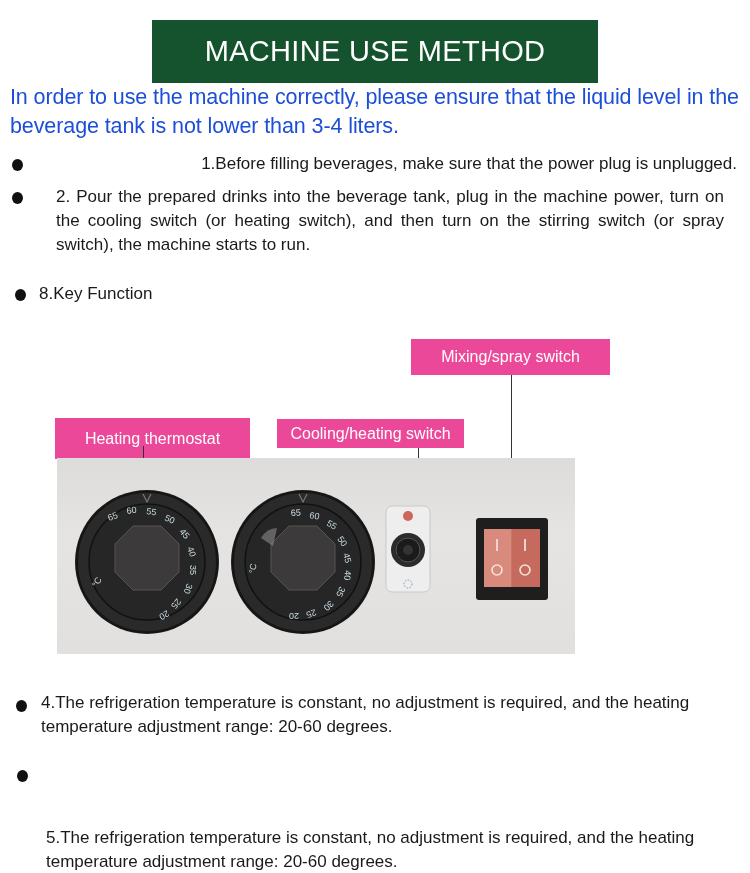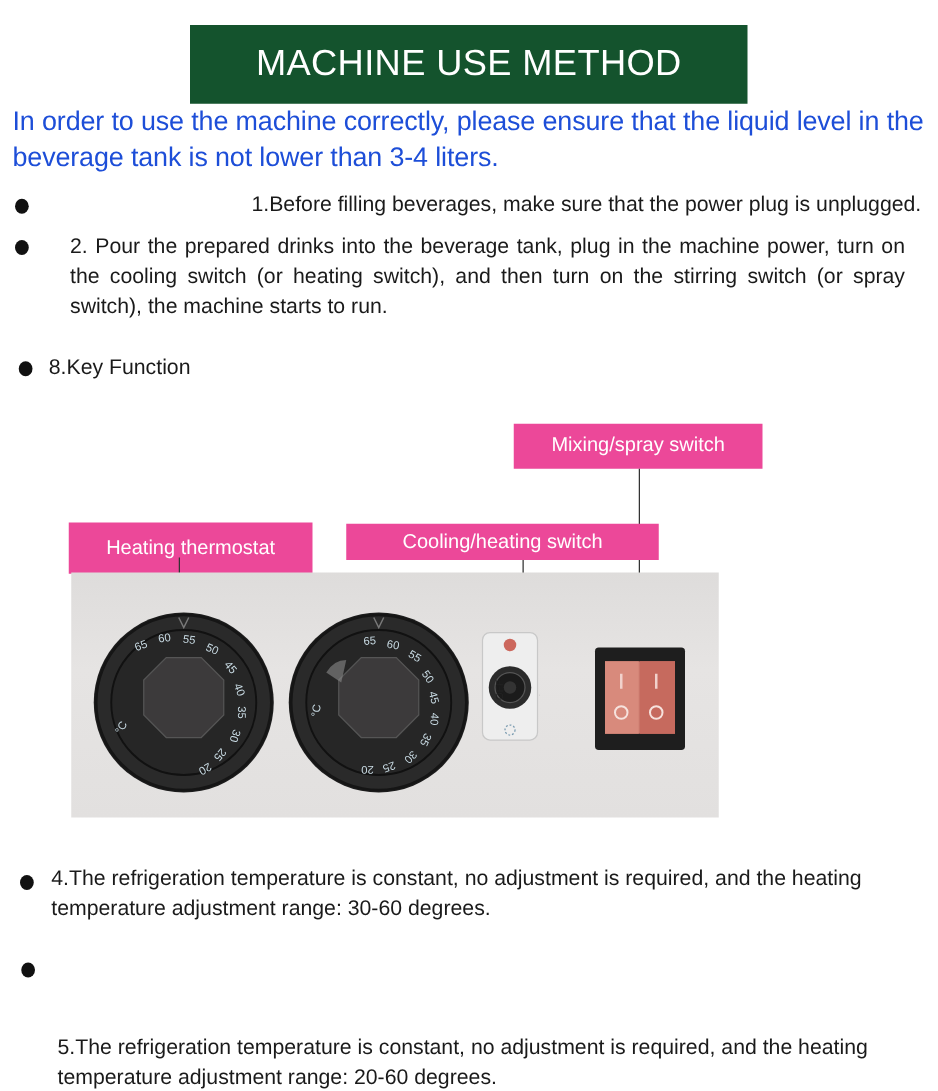--- a/index.html
+++ b/index.html
@@ -63,21 +63,21 @@
 <div class="label-box" style="left:411px; top:339px; width:199px; height:36px;">
   <span>Mixing/spray switch</span>
 </div>
 <div class="leader" style="left:511px; top:375px; height:160px;"></div>
 
 <div class="label-box" style="left:55px; top:418px; width:195px; height:41px;">
   <span>Heating thermostat</span>
 </div>
 <div class="leader" style="left:143px; top:446px; height:45px;"></div>
 
-<div class="label-box" style="left:277px; top:419px; width:250px; height:29px;">
+<div class="label-box" style="left:277px; top:419px; width:187px; height:29px;">
   <span>Cooling/heating switch</span>
 </div>
 <div class="leader" style="left:418px; top:448px; height:62px;"></div>
 
 <div class="photo">
 
   <svg class="knob" style="left:16px; top:30px;" width="148" height="148" viewBox="0 0 148 148">
     <circle cx="74" cy="74" r="72" fill="#1c1c1c"></circle>
     <circle cx="74" cy="74" r="70" fill="#2a2a2a" stroke="#151515" stroke-width="2"></circle>
     <circle cx="74" cy="74" r="58" fill="#262626" stroke="#111" stroke-width="1.5"></circle>
@@ -138,19 +138,19 @@
     <rect x="37" y="12" width="28" height="58" fill="#c66a5e"></rect>
     <line x1="22" y1="22" x2="22" y2="34" stroke="#f1d2cc" stroke-width="2"></line>
     <line x1="50" y1="22" x2="50" y2="34" stroke="#f1d2cc" stroke-width="2"></line>
     <circle cx="22" cy="53" r="5" fill="none" stroke="#f6e2dd" stroke-width="1.6"></circle>
     <circle cx="50" cy="53" r="5" fill="none" stroke="#f6e2dd" stroke-width="1.6"></circle>
   </svg>
 </div>
 
 <div>
   <div class="bullet" style="left:16px; top:700px;"></div>
-  <div class="step step-text" style="left:41px; top:691px; width:680px;">4.The refrigeration temperature is constant, no adjustment is required, and the heating temperature adjustment range: 30-60 degrees.</div>
+  <div class="step step-text" style="left:41px; top:691px; width:680px;">4.The refrigeration temperature is constant, no adjustment is required, and the heating temperature adjustment range: 20-60 degrees.</div>
 </div>
 
 <div>
   <div class="bullet" style="left:17px; top:770px;"></div>
   <div class="step step-text" style="left:46px; top:792px; width:676px;margin-top:34px;">5.The refrigeration temperature is constant, no adjustment is required, and the heating temperature adjustment range: 20-60 degrees.</div>
 </div>
 
 </body></html>

